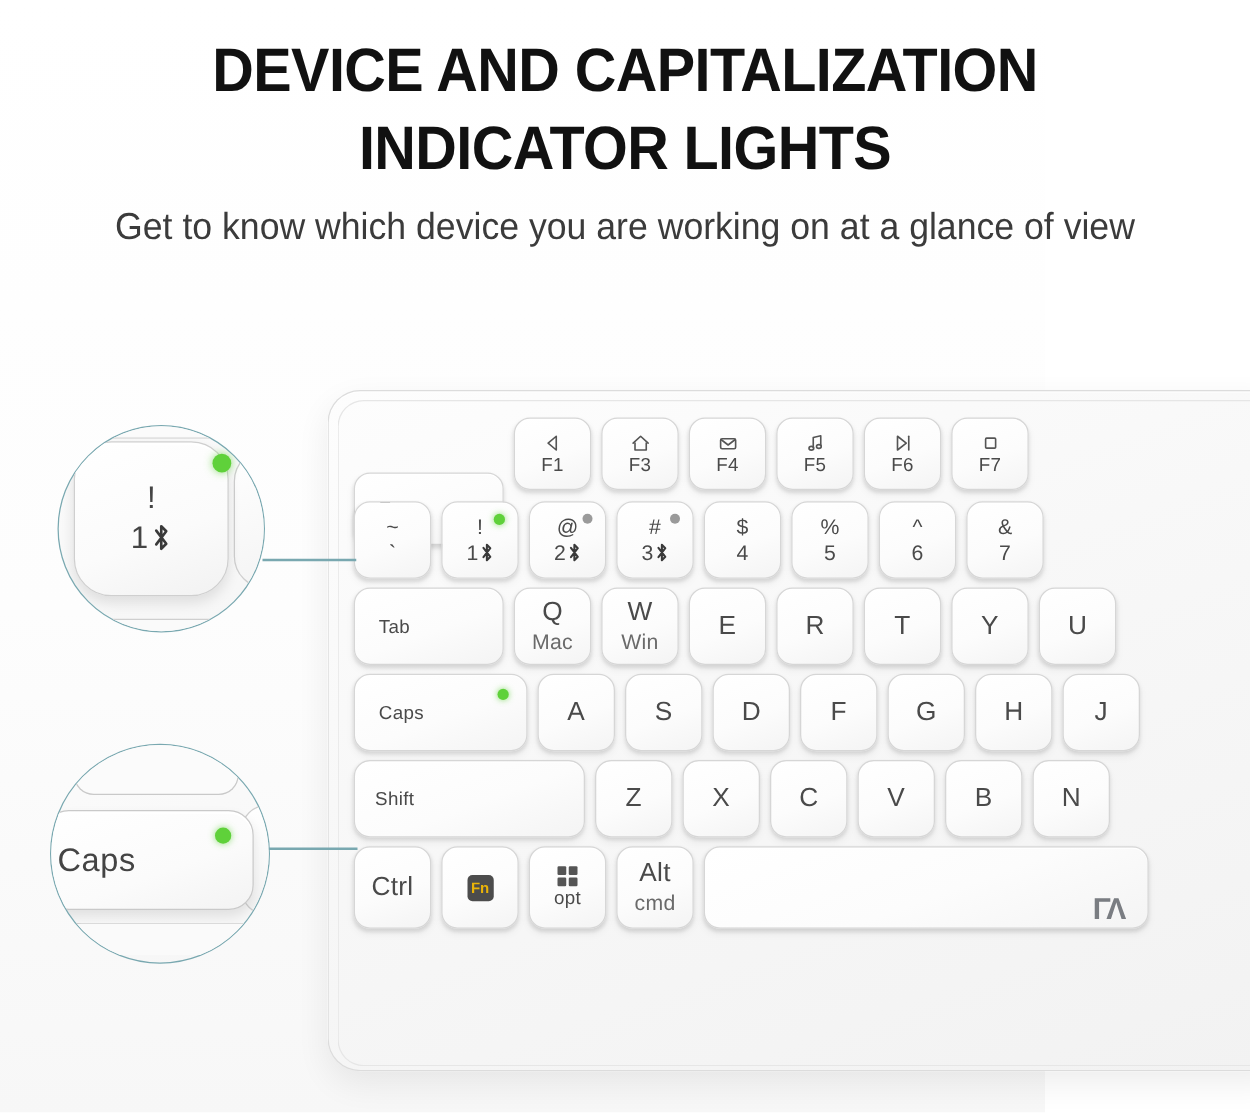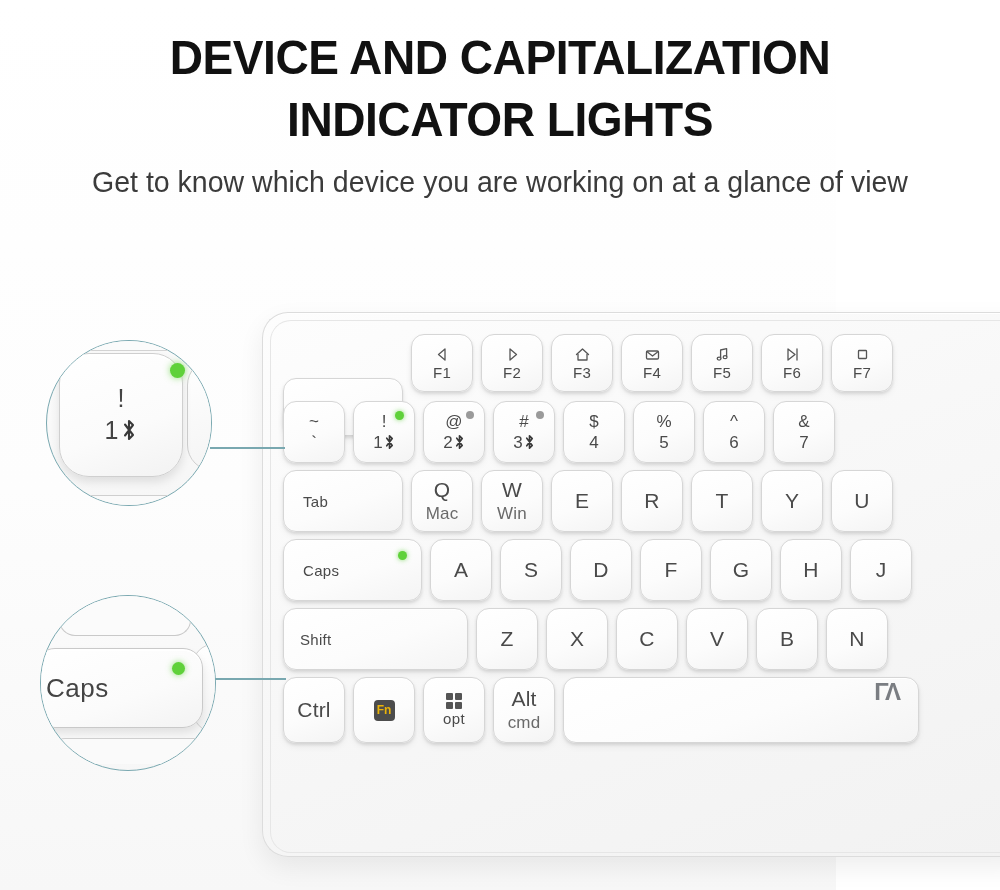--- a/index.html
+++ b/index.html
@@ -105,21 +105,21 @@
     justify-content: center;
     color: #4a4a4a;
     font-size: 20px;
     font-weight: 400;
     user-select: none;
   }
   .key.wide-esc { width: 120px; align-items: flex-start; padding-left: 19px; margin-top: 44px; }
   .key.wide-tab { width: 120px; align-items: flex-start; padding-left: 19px; }
   .key.wide-caps { width: 139px; align-items: flex-start; padding-left: 19px; }
   .key.wide-shift { width: 185px; align-items: flex-start; padding-left: 16px; }
-  .key.space { width: 356px; align-items: flex-end; padding-right: 18px; justify-content: flex-start; }
+  .key.space { width: 356px; align-items: flex-end; padding-right: 18px; justify-content: flex-end; }
   .key.narrow { width: 62px; }
 
   .key .lbl-main { font-size: 21px; letter-spacing: 0.2px; }
   .key .lbl-sm { font-size: 15px; letter-spacing: 0.3px; }
   .key .lbl-sub { font-size: 17px; margin-top: 2px; color: #6a6a6a; letter-spacing: 0.2px; }
   .key .lbl-fkey { font-size: 15px; margin-top: 1px; letter-spacing: 0.3px; }
 
   
   .dual .top { font-size: 17px; line-height: 17px; }
   .dual .bot {
@@ -324,28 +324,20 @@
           <div class="key wide-esc">
             <span class="lbl-sm">Esc</span>
           </div>
           <div class="key narrow">
             <span class="ficon">
               <svg width="19" height="17" viewBox="0 0 19 17">
                 <path d="M12 3 L5.5 8.5 L12 14 Z" fill="none" stroke="#555555" stroke-width="1.3" stroke-linejoin="round"></path>
               </svg>
             </span>
             <span class="lbl-fkey">F1</span>
-          </div>
-          <div class="key narrow">
-            <span class="ficon">
-              <svg width="19" height="17" viewBox="0 0 19 17">
-                <path d="M7 3 L13.5 8.5 L7 14 Z" fill="none" stroke="#555555" stroke-width="1.3" stroke-linejoin="round"></path>
-              </svg>
-            </span>
-            <span class="lbl-fkey">F2</span>
           </div>
           <div class="key narrow">
             <span class="ficon">
               <svg width="19" height="17" viewBox="0 0 19 17">
                 <path d="M3.5 8.5 L9.5 3 L15.5 8.5" fill="none" stroke="#555555" stroke-width="1.3" stroke-linecap="round" stroke-linejoin="round"></path>
                 <path d="M5 8 L5 14 L14 14 L14 8" fill="none" stroke="#555555" stroke-width="1.3" stroke-linejoin="round"></path>
               </svg>
             </span>
             <span class="lbl-fkey">F3</span>
           </div>

